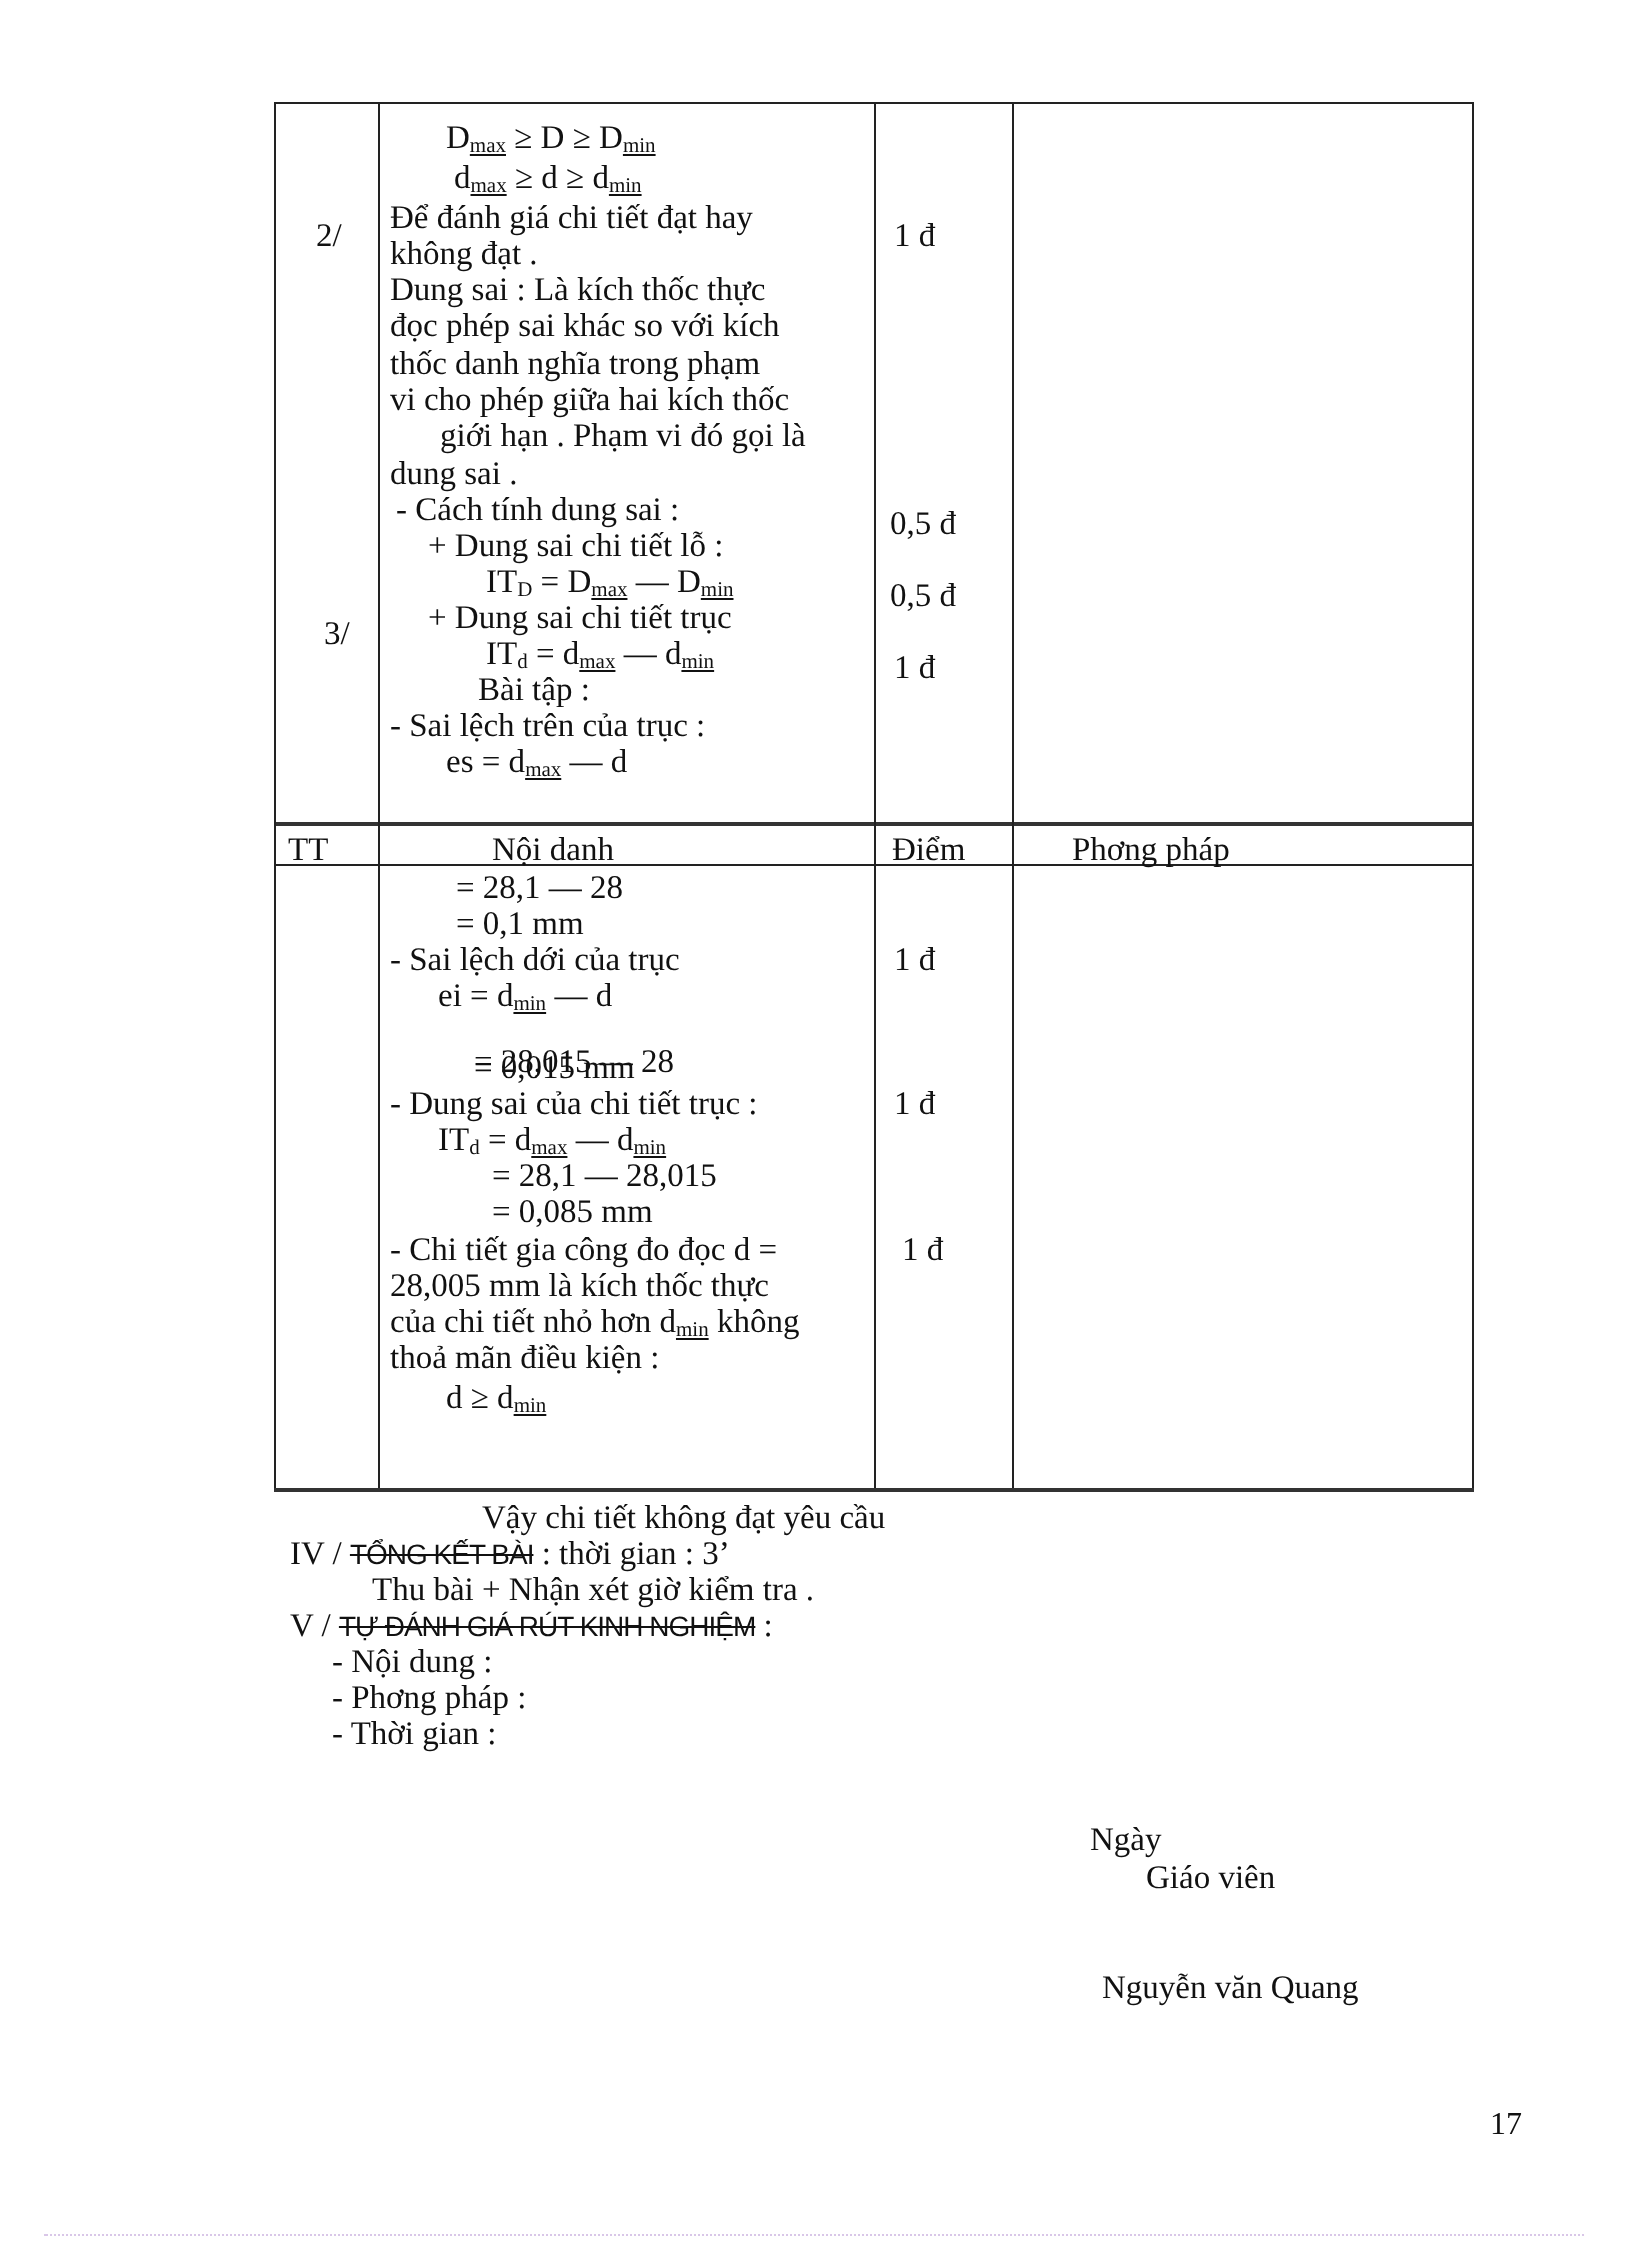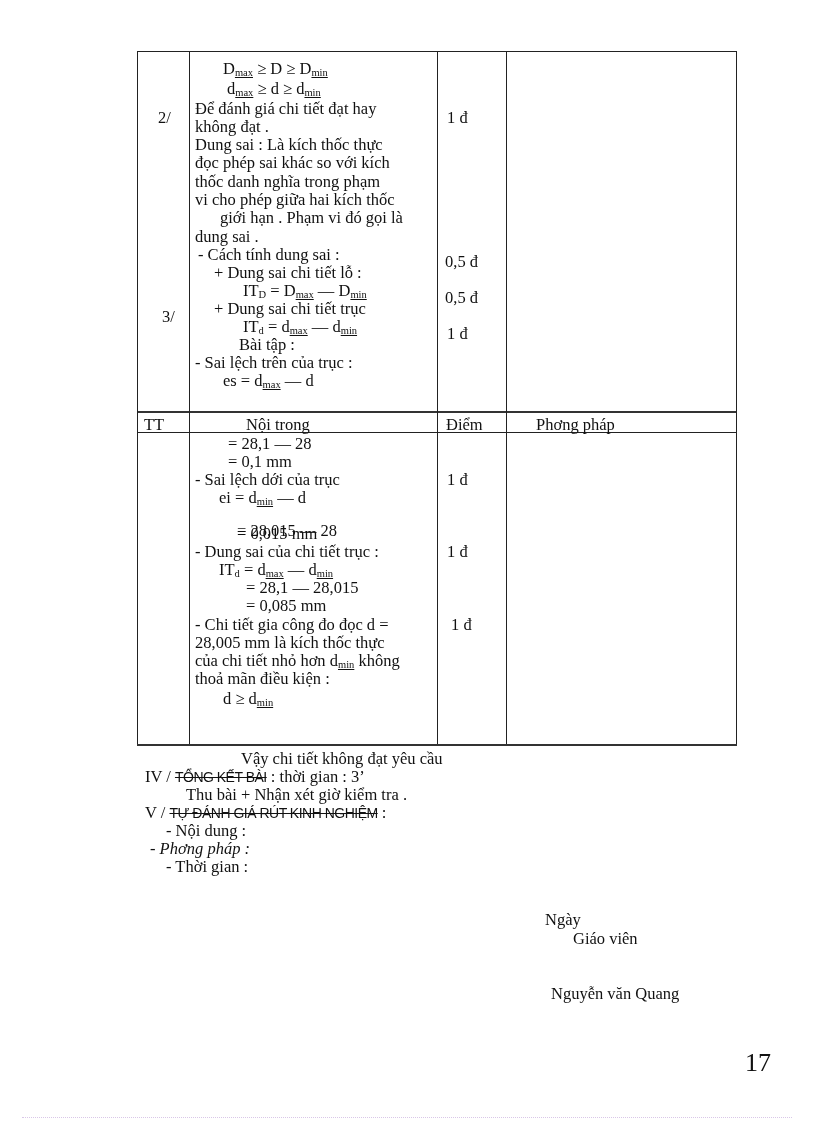--- a/index.html
+++ b/index.html
@@ -70,21 +70,21 @@
   <div class="hthick" style="left:137px; top:411px; width:600px;"></div>
   <div class="hline" style="left:137px; top:432px; width:600px;"></div>
   <div class="vline" style="left:137px; top:411px; height:334px;"></div>
   <div class="vline" style="left:189px; top:411px; height:334px;"></div>
   <div class="vline" style="left:437px; top:411px; height:334px;"></div>
   <div class="vline" style="left:506px; top:411px; height:334px;"></div>
   <div class="vline" style="left:736px; top:411px; height:334px;"></div>
   <div class="hthick" style="left:137px; top:744px; width:600px;"></div>
 
   <div class="abs" style="left:144px; top:416px;">TT</div>
-  <div class="abs" style="left:246px; top:416px;">Nội trong</div>
+  <div class="abs" style="left:246px; top:416px;">Nội danh</div>
   <div class="abs" style="left:446px; top:416px;">Điểm</div>
   <div class="abs" style="left:536px; top:416px;text-align:right;">Phơng   pháp</div>
 
   <div class="abs" style="left:228px; top:435px;">= 28,1 — 28</div>
   <div class="abs" style="left:228px; top:453px;">= 0,1 mm</div>
   <div class="abs" style="left:195px; top:471px;">- Sai lệch dới   của trục</div>
   <div class="abs" style="left:219px; top:489px;">
     <span>ei = d</span><sub class="u">min</sub><span> — d</span>
   </div>
   <div class="abs" style="left:237px; top:522px;">= 28,015 — 28</div>
@@ -113,25 +113,25 @@
 
 <div>
   <div class="abs" style="left:145px; top:768px;">
     <span>IV / </span><span class="strike">TỔNG KẾT BÀI</span><span> : thời gian : 3’</span>
   </div>
   <div class="abs" style="left:186px; top:786px;">Thu bài + Nhận xét giờ kiểm tra .</div>
   <div class="abs" style="left:145px; top:804px;">
     <span>V / </span><span class="strike">TỰ ĐÁNH GIÁ RÚT KINH NGHIỆM</span><span> :</span>
   </div>
   <div class="abs" style="left:166px; top:822px;">- Nội dung :</div>
-  <div class="abs" style="left:150px; top:840px;font-style:italic;">- Phơng   pháp :</div>
+  <div class="abs" style="left:166px; top:840px;">- Phơng   pháp :</div>
   <div class="abs" style="left:166px; top:858px;">- Thời gian :</div>
 </div>
 
 <div>
   <div class="abs" style="left:545px; top:911px;">Ngày</div>
   <div class="abs" style="left:573px; top:930px;">Giáo viên</div>
   <div class="abs" style="left:551px; top:985px;">Nguyễn văn Quang</div>
 </div>
 
-<div class="abs" style="left:745px; top:1051px; font-size:26px; line-height:24px;text-align:right;">17</div>
+<div class="abs" style="left:745px; top:1051px; font-size:16px; line-height:24px;text-align:right;">17</div>
 
 <div class="dotted"></div>
 
 </body></html>

